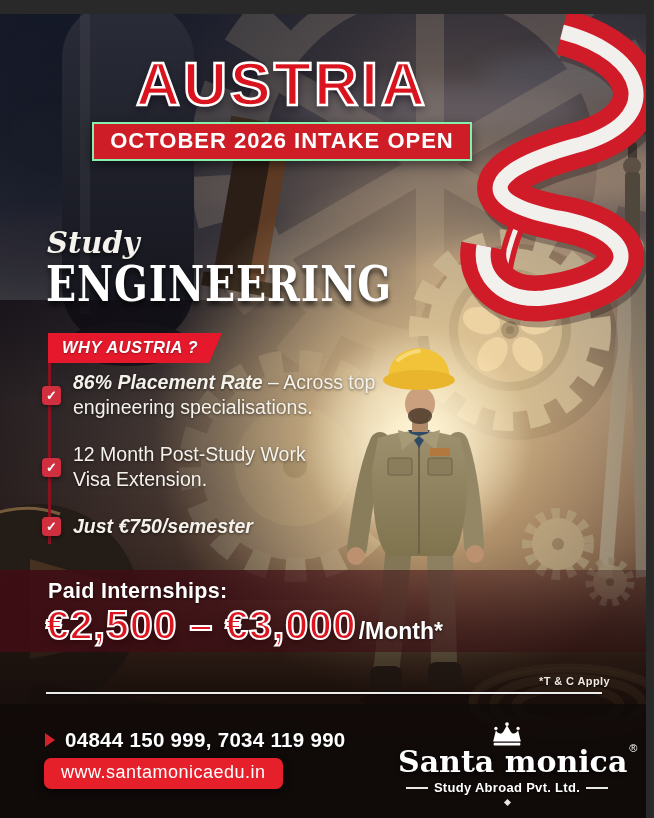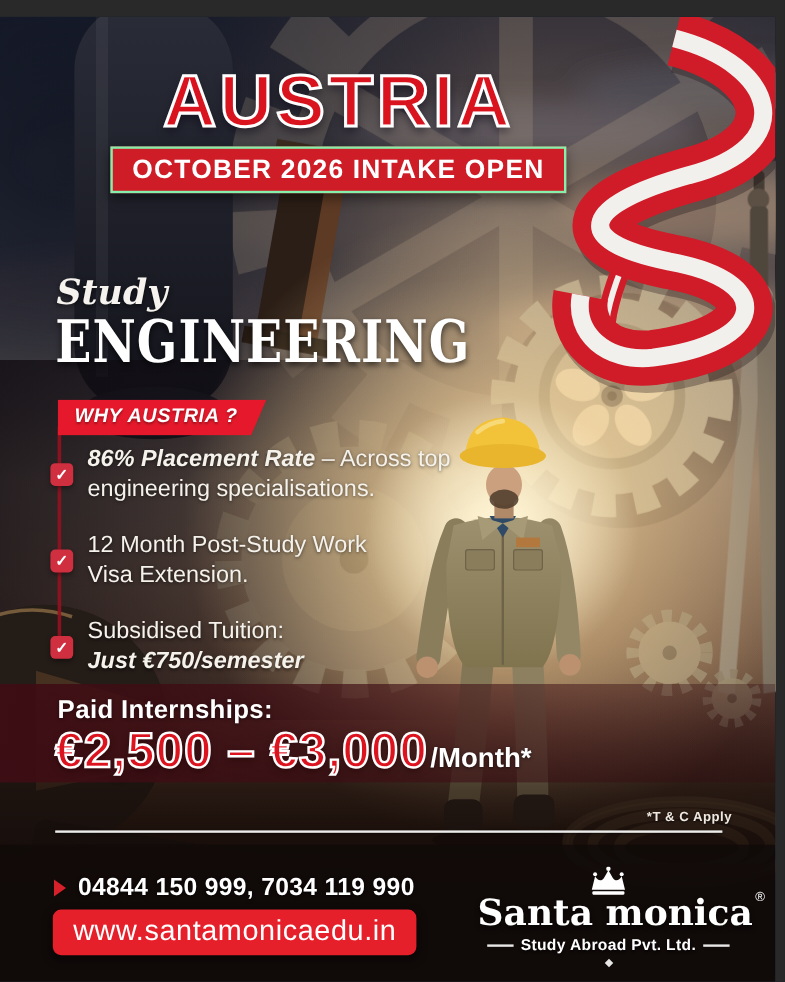--- a/index.html
+++ b/index.html
@@ -117,21 +117,21 @@
     border-left:10px solid #d6202a;
     border-top:7px solid transparent;border-bottom:7px solid transparent;
   }
   .phone-text{
     color:#ffffff;font-weight:bold;font-size:20.5px;letter-spacing:.3px;
     text-shadow:0 1px 3px rgba(0,0,0,.6);
   }
   .site-btn{
     position:absolute;left:44px;top:744px;z-index:6;
     background:#e6202b;border:none;border-radius:7px;cursor:pointer;
-    color:#ffffff;font-size:24px;letter-spacing:.5px;
+    color:#ffffff;font-size:18px;letter-spacing:.5px;
     padding:4px 17px 6px 17px;
     box-shadow:0 3px 8px rgba(0,0,0,.5);
     font-family:"Liberation Sans", sans-serif;
   }
 
   
   .logo{position:absolute;left:398px;top:708px;width:218px;text-align:center;z-index:6;}
   .crown{display:block;margin:0 auto -2px auto;height:24px;}
   .brand-row{white-space:nowrap;}
   .brand{
@@ -365,21 +365,20 @@
         <span class="checkbox">✓</span>
         <p class="check-text w1"><em class="hl">86% Placement Rate</em><span> – Across top engineering specialisations.</span></p>
       </div>
       <div class="check-item">
         <span class="checkbox">✓</span>
         <p class="check-text w2"><span>12 Month Post-Study Work Visa Extension.</span></p>
       </div>
       <div class="check-item">
         <span class="checkbox">✓</span>
         <p class="check-text w3">
-            <span class="block">Subsidised Tuition:</span>
             <em class="hl block">Just €750/semester</em>
           </p>
       </div>
     </div>
 
     <div class="paid-band">
       <p class="paid-label">Paid Internships:</p>
       <div class="price-row">
         <span class="price">€2,500</span>
         <span class="price dash">–</span>

